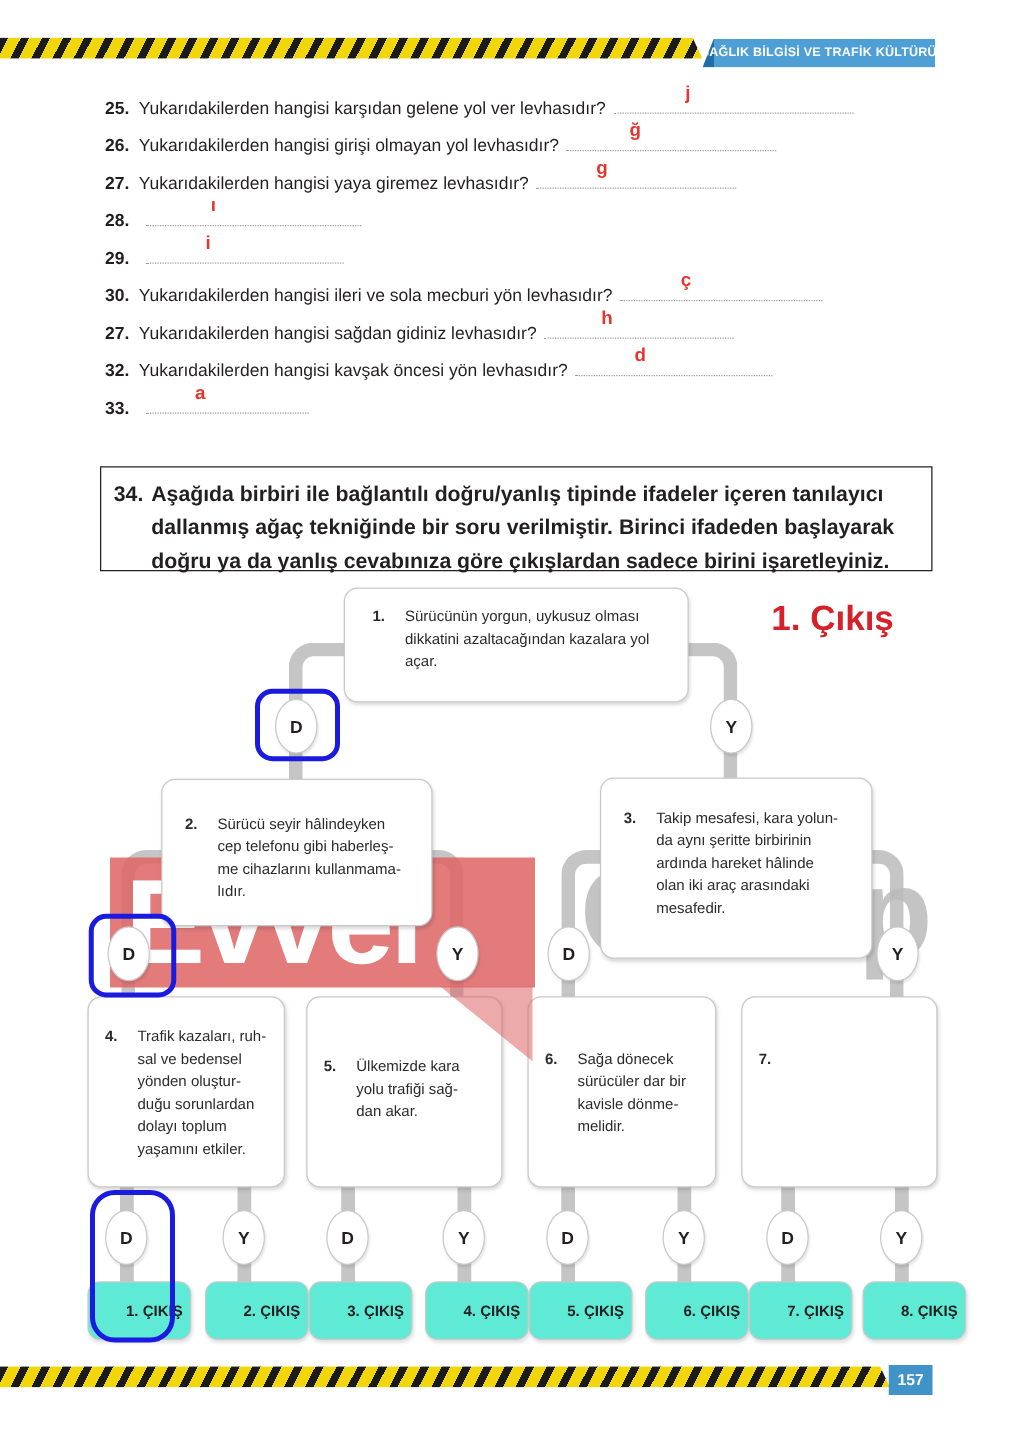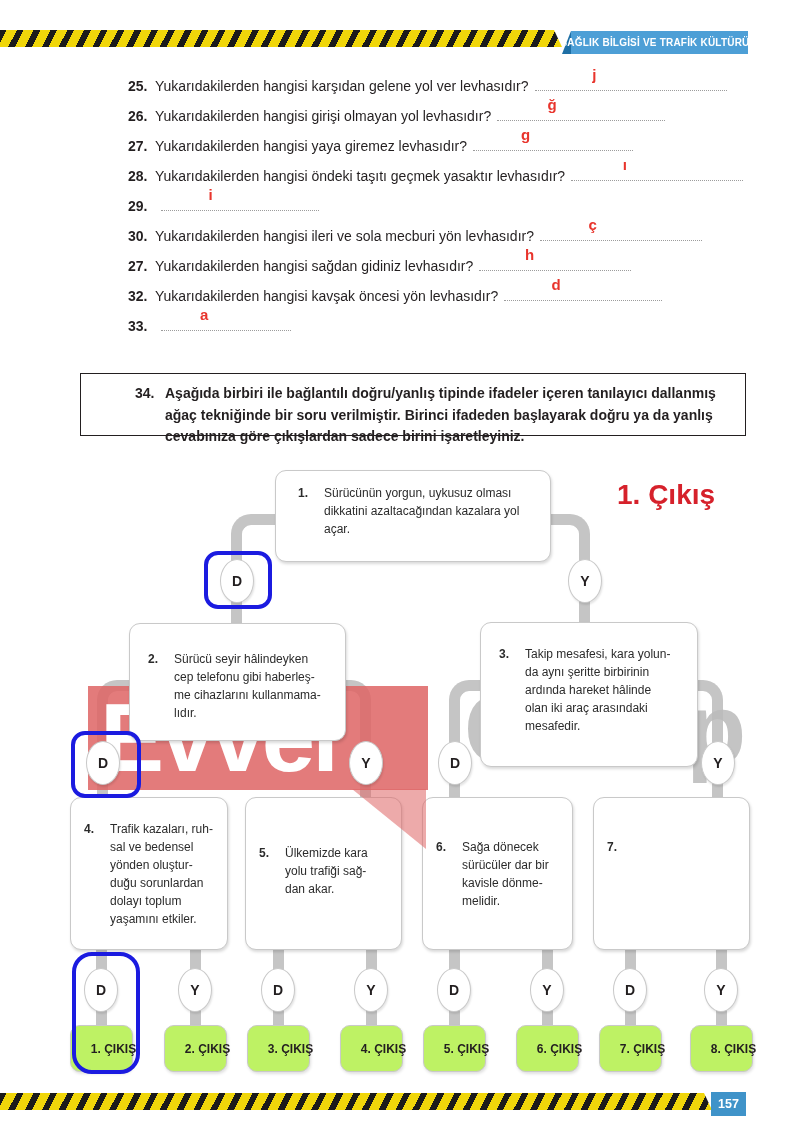--- a/index.html
+++ b/index.html
@@ -23,37 +23,37 @@
     clip-path:polygon(9px 0,100% 0,100% 100%,0 100%);
     display:flex;align-items:center;justify-content:center;
     color:#fff;font-weight:bold;font-size:10px;letter-spacing:.2px;white-space:nowrap;}
 
   .page-badge{position:absolute;left:711px;top:1092px;width:35px;height:24px;background:#3f93c9;
     color:#fff;font-weight:bold;font-size:12.5px;display:flex;align-items:center;justify-content:center;}
 
   
   .questions{position:absolute;left:84px;top:77px;width:660px;}
   .q-row{display:flex;align-items:baseline;margin-bottom:12px;font-size:14px;line-height:17px;}
-  .q-num{font-weight:bold;width:27px;flex:none;margin-left:44px;}
+  .q-num{font-weight:bold;width:27px;flex:none;}
   .q-text{white-space:nowrap;}
   .q-line{position:relative;flex:none;margin-left:6px;border-bottom:1.6px dotted #9c9c9c;height:14px;width:165px;}
   .q-row:nth-child(1) .q-line{width:192px}
   .q-row:nth-child(2) .q-line{width:168px}
   .q-row:nth-child(3) .q-line{width:160px}
   .q-row:nth-child(4) .q-line{width:172px}
   .q-row:nth-child(5) .q-line{width:158px}
   .q-row:nth-child(6) .q-line{width:162px}
   .q-row:nth-child(7) .q-line{width:152px}
   .q-row:nth-child(8) .q-line{width:158px}
   .q-row:nth-child(9) .q-line{width:130px}
   .q-ans{position:absolute;left:30%;top:-11px;color:#e8342c;font-size:15px;font-weight:bold;}
 
   
-  .q34{position:absolute;left:80px;top:373px;width:666px;height:63px;border:1.6px solid #231f20;
-    display:flex;padding:9px 12px 20px 10px;font-weight:bold;font-size:14px;line-height:1.55;}
+  .q34{position:absolute;left:80px;top:373px;width:666px;height:84px;border:1.6px solid #231f20;
+    display:flex;padding:9px 12px 20px 10px;font-weight:bold;font-size:17px;line-height:1.55;}
   .q34 .q-num{width:30px;}
 
   
   .bar{position:absolute;width:11px;background:var(--connector-gray);z-index:1;}
   .elb{position:absolute;border:0 solid var(--connector-gray);z-index:1;}
   .elb.tl{border-left-width:11px;border-top-width:11px;border-top-left-radius:20px;}
   .elb.tr{border-right-width:11px;border-top-width:11px;border-top-right-radius:20px;}
 
   
   .wm-block{position:absolute;left:88px;top:686px;width:340px;height:104px;background:rgba(222,100,100,.85);z-index:2;
@@ -76,21 +76,21 @@
   .stmt.b5{left:245px;top:797px;width:157px;height:153px;padding:46px 4px 6px 13px;}
   .stmt.b6{left:422px;top:797px;width:151px;height:153px;padding:40px 4px 6px 13px;}
   .stmt.b7{left:593px;top:797px;width:157px;height:153px;padding:40px 4px 6px 13px;}
 
   
   .node{position:absolute;width:34px;height:44px;background:#fff;border:1.5px solid #c9c9c9;border-radius:50%;
     display:flex;align-items:center;justify-content:center;font-weight:bold;font-size:14px;z-index:3;
     box-shadow:1px 2px 2px rgba(0,0,0,.10);}
 
   
-  .exit{position:absolute;top:1025px;width:63px;height:47px;background:#bef264;border:1.5px solid #c9c9c9;border-radius:10px;
+  .exit{position:absolute;top:1025px;width:83px;height:47px;background:#5eead4;border:1.5px solid #c9c9c9;border-radius:10px;
     display:flex;align-items:center;justify-content:center;font-weight:bold;font-size:12px;z-index:3;
     box-shadow:1px 2px 3px rgba(0,0,0,.12);white-space:nowrap;padding-left:24px;}
 
   
   .hl{position:absolute;border:4px solid var(--highlight-blue);border-radius:14px;z-index:5;background:transparent;}
   .hl.h1{left:204px;top:551px;width:68px;height:58px;}
   .hl.h2{left:71px;top:731px;width:70px;height:67px;}
   .hl.h3{left:72px;top:952px;width:68px;height:122px;border-radius:20px;}
 
   .exit-annotation{position:absolute;left:617px;top:479px;font-size:28px;font-weight:bold;color:var(--accent-red);z-index:5;}
@@ -122,21 +122,20 @@
     </div>
     <div class="q-row">
       <span class="q-num">27.</span>
       <span class="q-text">Yukarıdakilerden hangisi yaya giremez levhasıdır?</span>
       <span class="q-line">
           <span class="q-ans">g</span>
         </span>
     </div>
     <div class="q-row">
       <span class="q-num">28.</span>
-      <span class="q-text">Yukarıdakilerden hangisi öndeki taşıtı geçmek yasaktır levhasıdır?</span>
       <span class="q-line">
           <span class="q-ans">ı</span>
         </span>
     </div>
     <div class="q-row">
       <span class="q-num">29.</span>
       <span class="q-line">
           <span class="q-ans">i</span>
         </span>
     </div>

